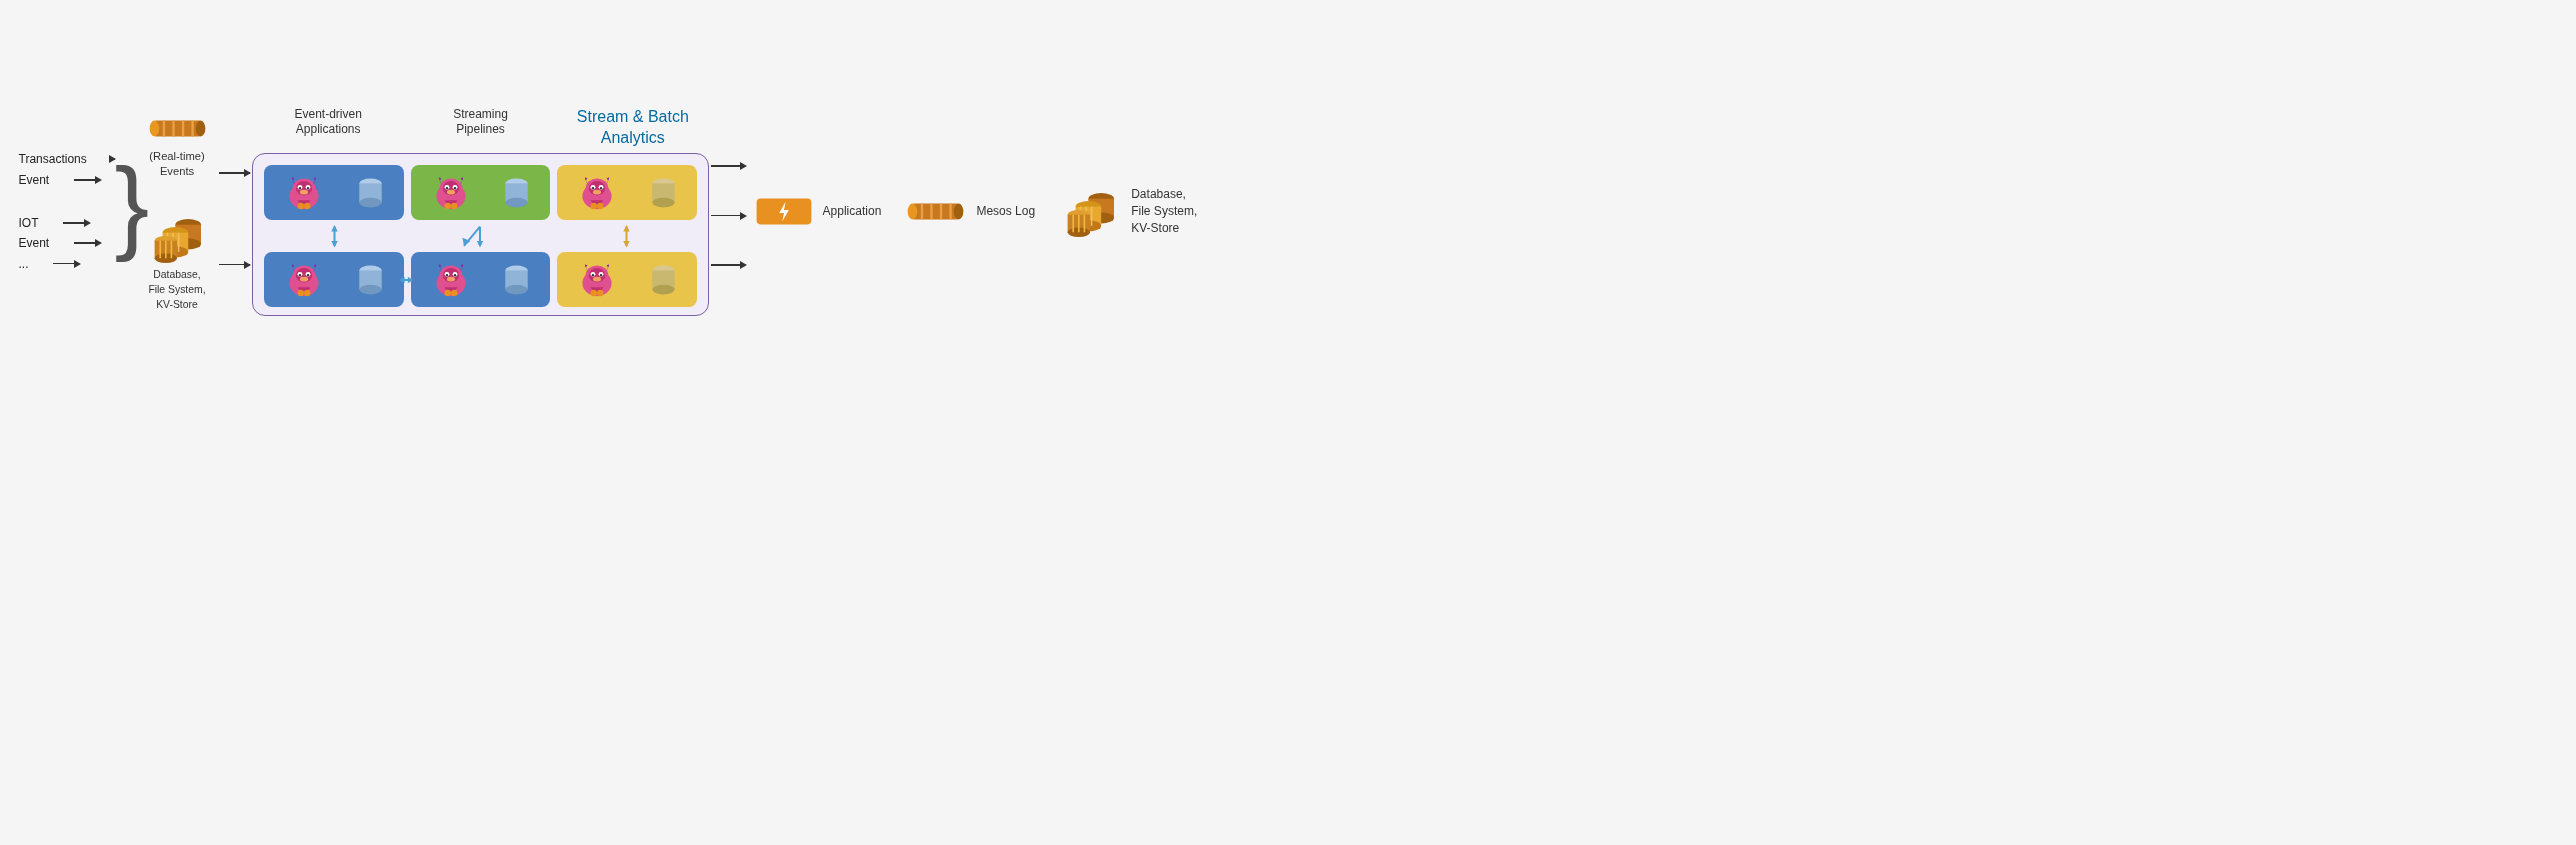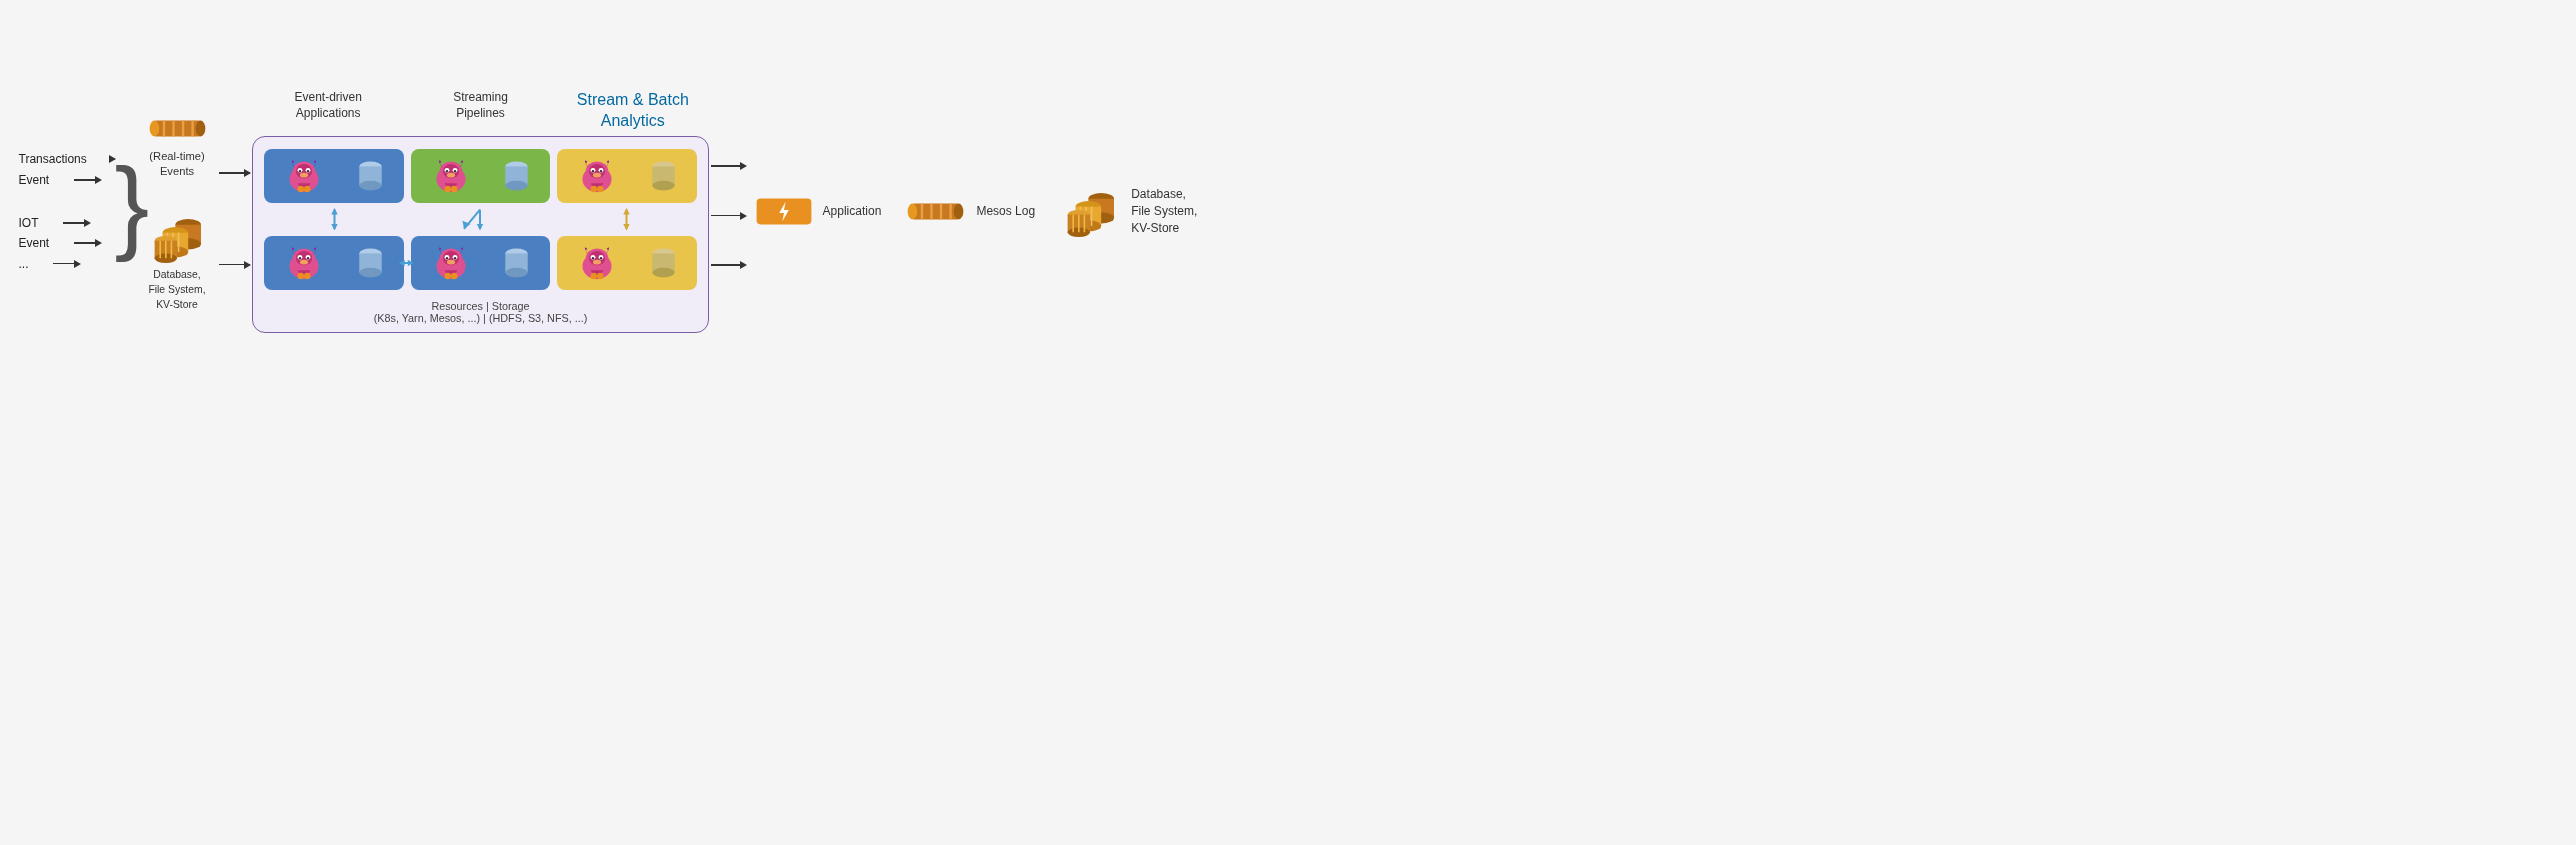--- a/index.html
+++ b/index.html
@@ -404,24 +404,20 @@
             <circle cx="30" cy="42" r="4" fill="#e89020"></circle>
           </svg>
           <svg width="29" height="32" viewBox="0 0 36 40">
             <ellipse cx="18" cy="8" rx="14" ry="6" fill="#d8c890"></ellipse>
             <rect x="4" y="8" width="28" height="24" fill="#c8b870"></rect>
             <ellipse cx="18" cy="32" rx="14" ry="6" fill="#b0a050"></ellipse>
           </svg>
         </div>
       </div>
 
-      <div style="text-align:center;font-size:10.8px;color:#444;margin-top:4.8px;">
-        <span>Resources | Storage</span><br>
-        <span>(K8s, Yarn, Mesos, ...) | (HDFS, S3, NFS, ...)</span>
-      </div>
     </div>
   </div>
 
   <div style="display:flex;flex-direction:column;gap:24px;width:38px;flex-shrink:0;align-items:center;">
     <div style="width:34px;height:1.6px;background:#333;position:relative;margin-top:8px;">
       <span style="position:absolute;right:-1.6px;top:-3.2px;border-left:7.2px solid #333;border-top:4px solid transparent;border-bottom:4px solid transparent;"></span>
     </div>
     <div style="width:34px;height:1.6px;background:#333;position:relative;margin-top:24px;">
       <span style="position:absolute;right:-1.6px;top:-3.2px;border-left:7.2px solid #333;border-top:4px solid transparent;border-bottom:4px solid transparent;"></span>
     </div>

